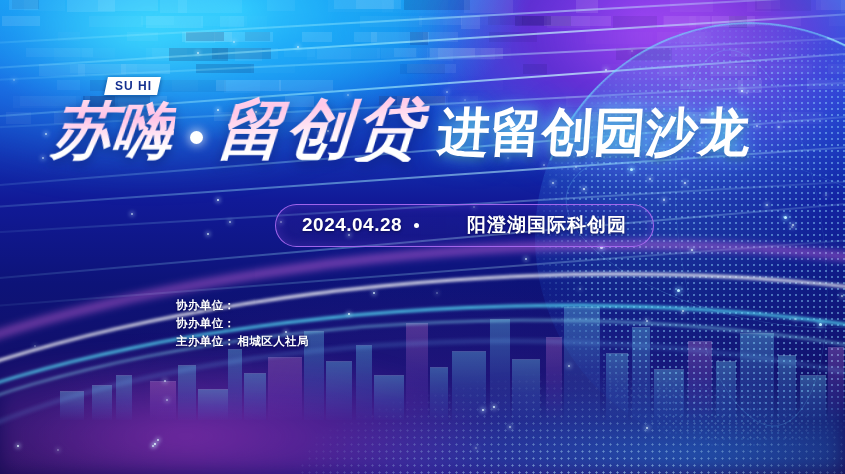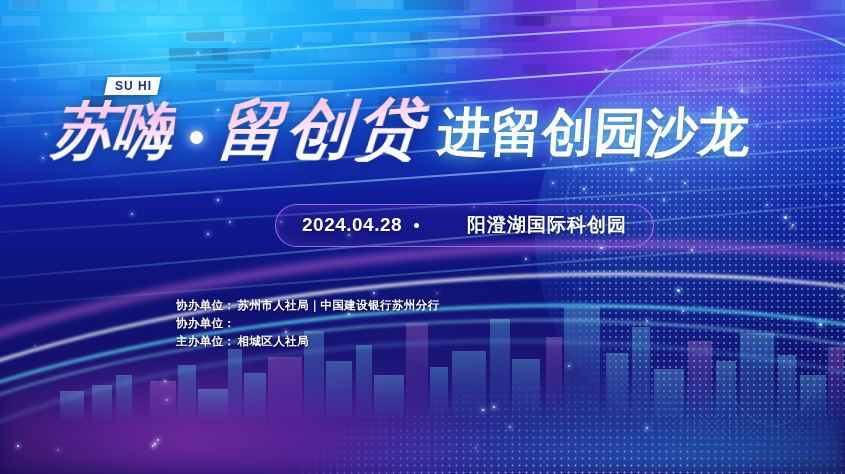--- a/index.html
+++ b/index.html
@@ -557,21 +557,20 @@
 
     <div class="pill-wrap">
       <span class="pill-date">2024.04.28</span>
       <span class="pill-sep"></span>
       <span class="pill-venue">阳澄湖国际科创园</span>
     </div>
 
     <div class="orgs" id="orgs">
         <div class="org-line">
           <span class="org-label">协办单位：</span>
-          <span class="org-val">苏州市人社局｜中国建设银行苏州分行</span>
         </div>
         <div class="org-line">
           <span class="org-label">协办单位：</span>
         </div>
         <div class="org-line">
           <span class="org-label">主办单位：</span>
           <span class="org-val">相城区人社局</span>
         </div>
       </div>
 

